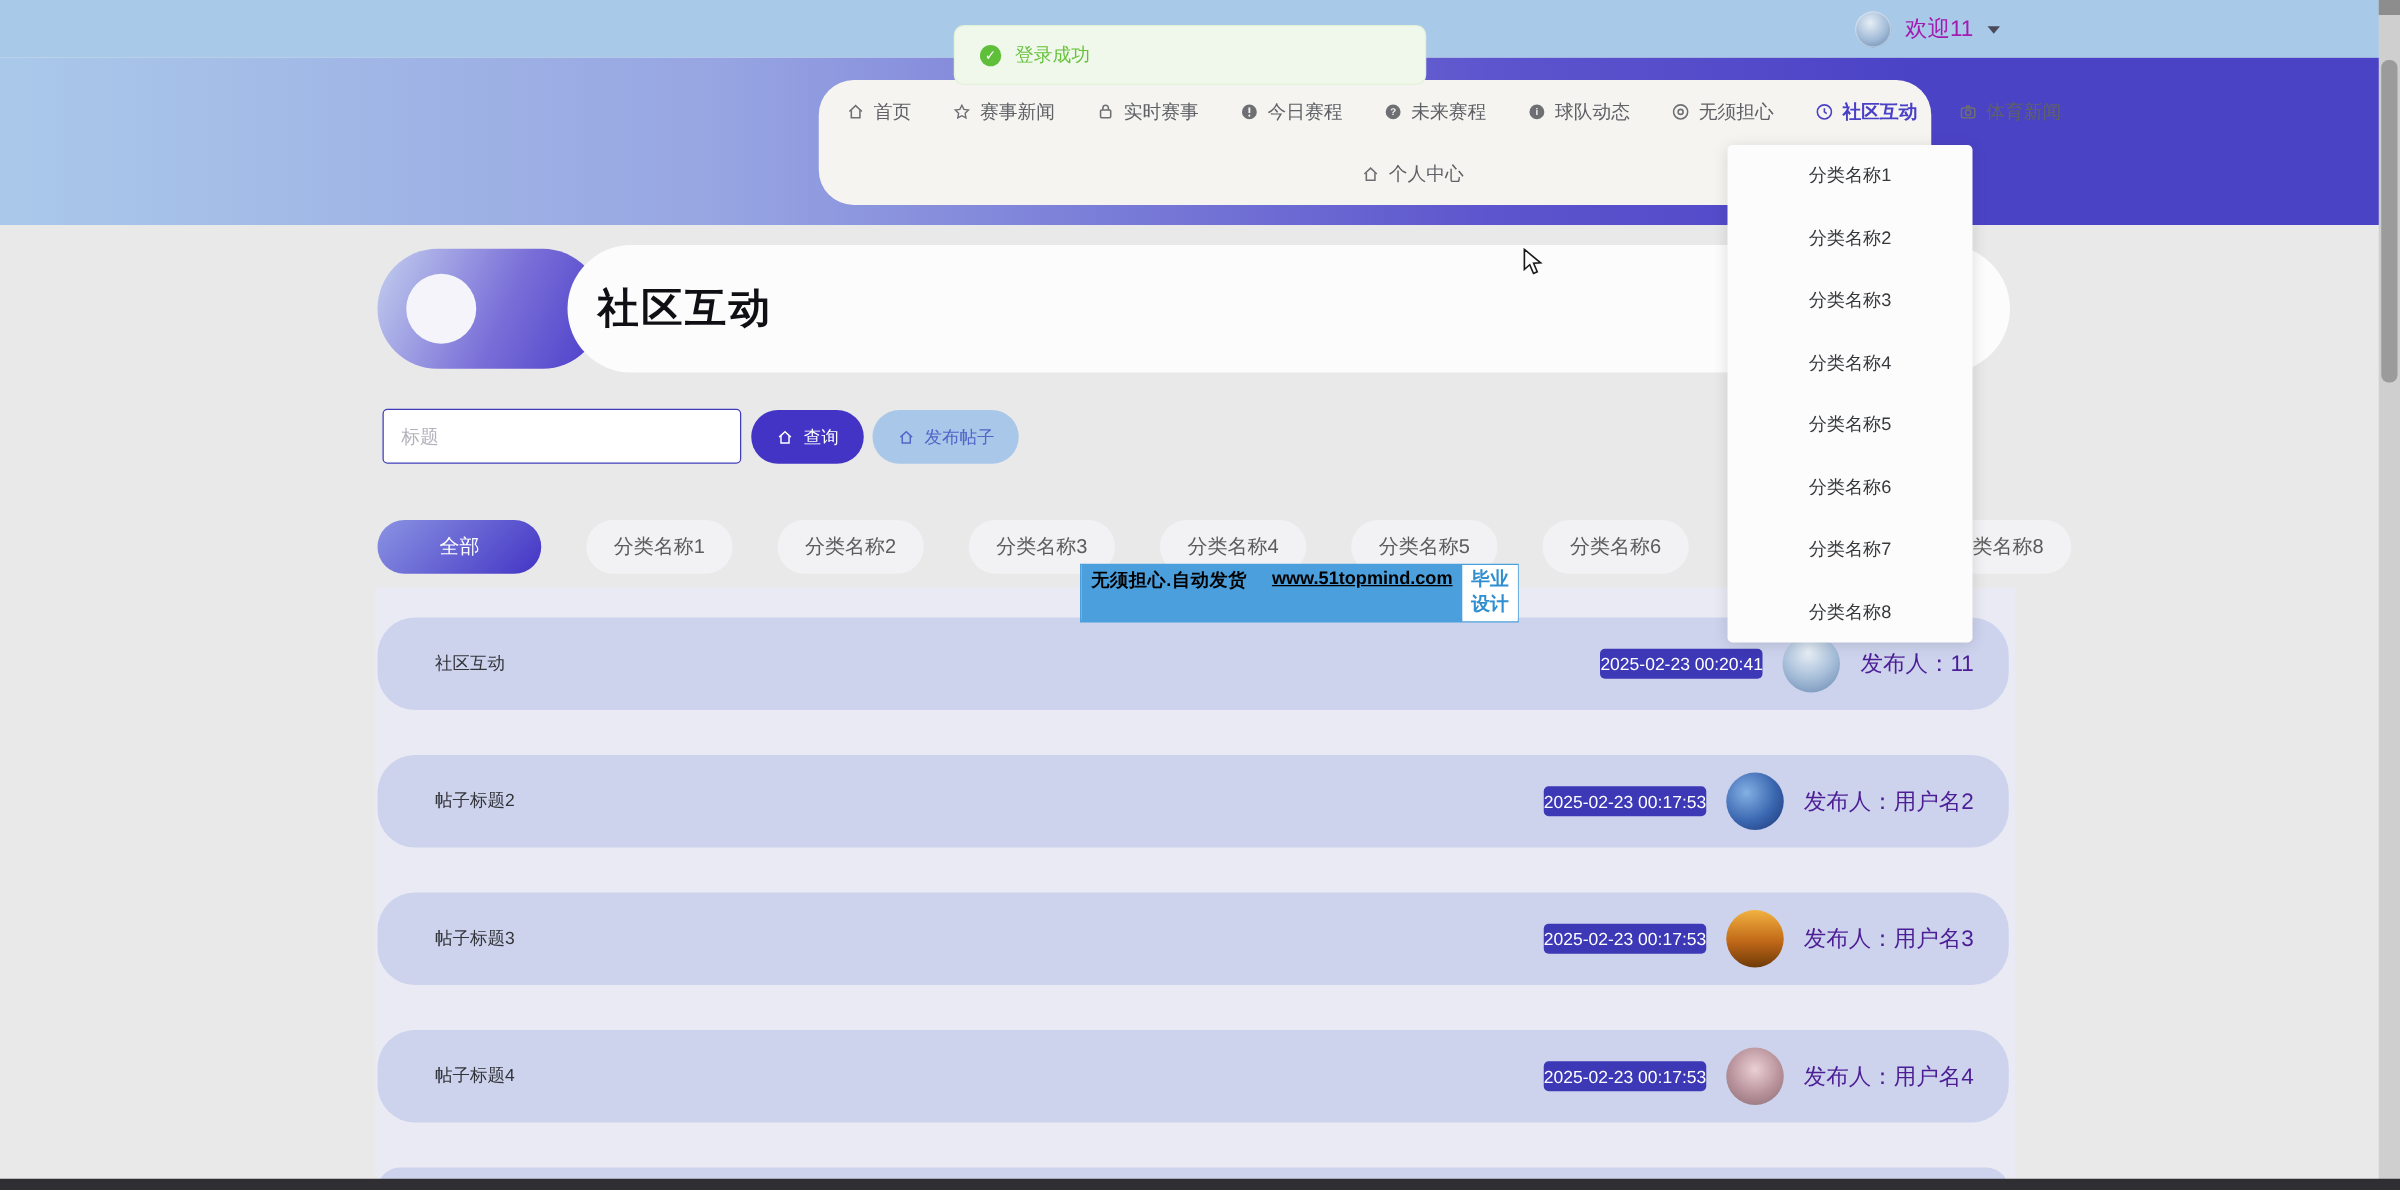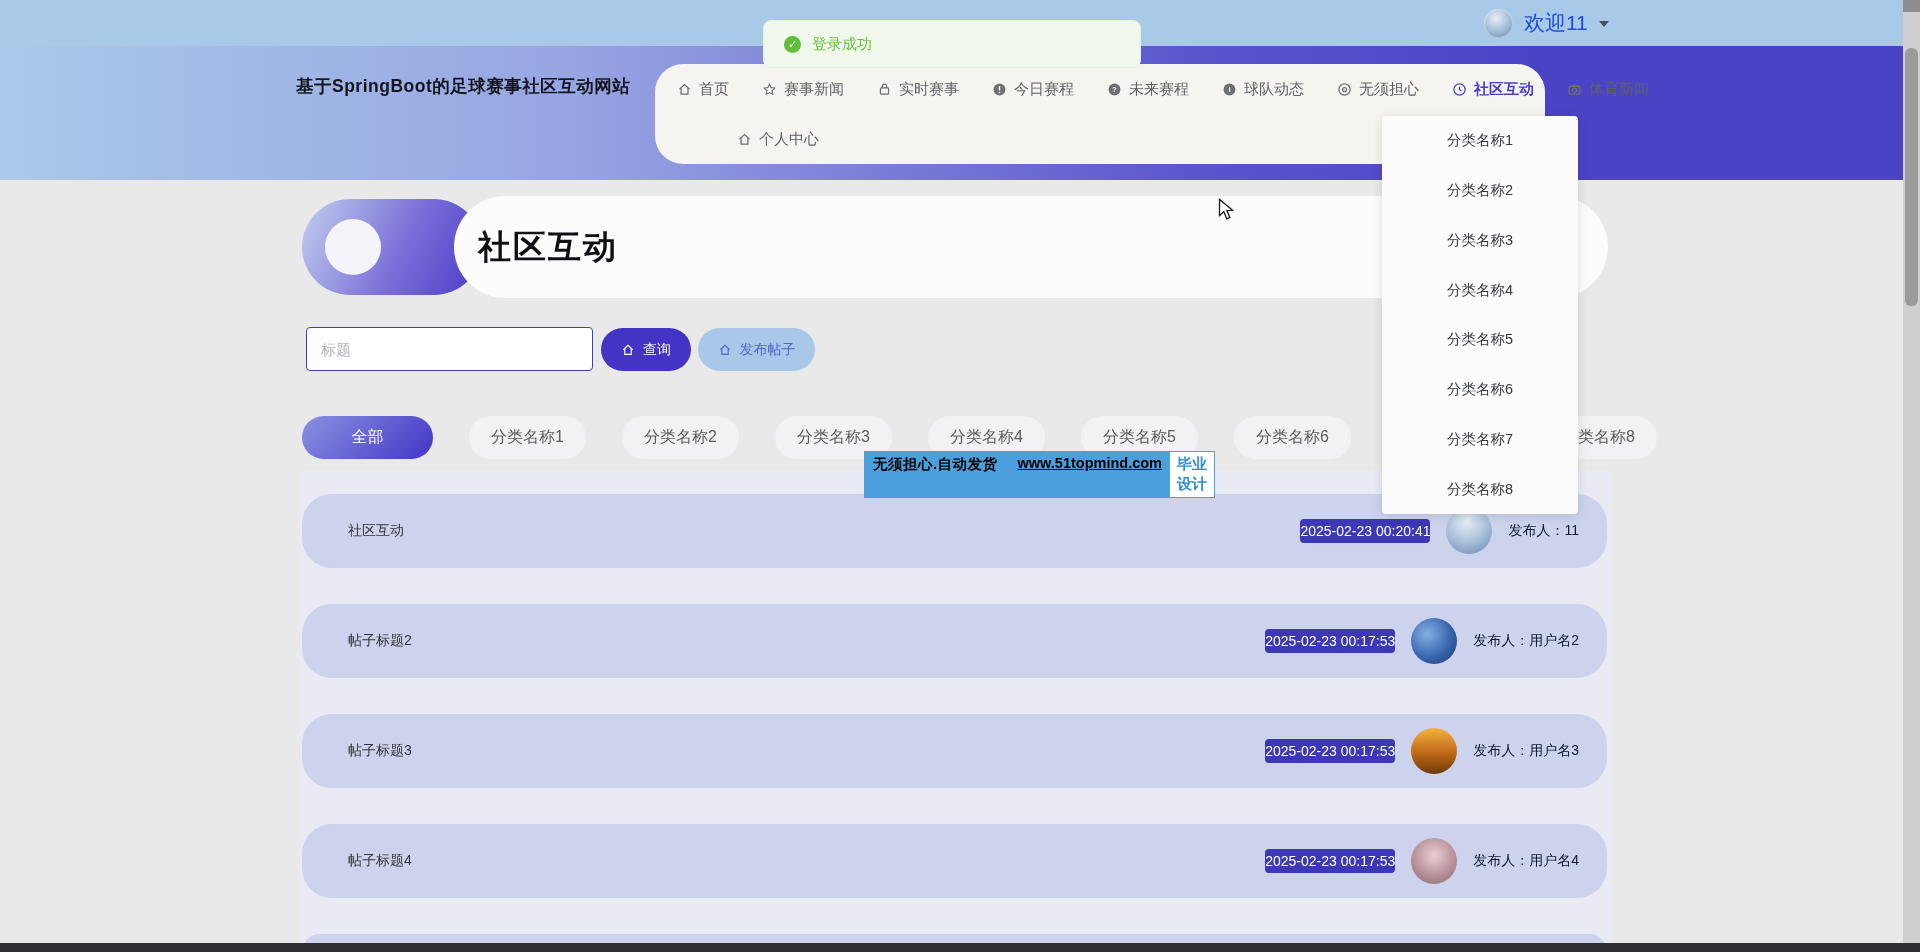--- a/index.html
+++ b/index.html
@@ -4,30 +4,30 @@
 <style>
   * { box-sizing: border-box; margin: 0; padding: 0; }
   html,body { width:1920px; height:952px; overflow:hidden; position:relative;
     font-family:"Liberation Sans","DejaVu Sans",sans-serif; background:#e9e9ea; }
 
   
   .topbar { position:absolute; left:0; top:0; width:1920px; height:46px; background:#a9c9e9; z-index:5; }
   .user { position:absolute; left:1484px; top:8px; height:30px; display:flex; align-items:center; gap:11px; cursor:pointer; }
   .avatar-sm { width:29px; height:29px; border-radius:50%;
     background:radial-gradient(circle at 42% 32%, #e7eef6, #9fb9d6 55%, #6382ab 95%); box-shadow:inset 0 0 0 1px rgba(255,255,255,.4); }
-  .welcome { font-size:21px; color:#1d4ed8; }
+  .welcome { font-size:18px; color:#a21caf; }
   .caret { width:0; height:0; border-left:5px solid transparent; border-right:5px solid transparent; border-top:6px solid #4a4a58; margin-top:2px; }
 
   
   .header { position:absolute; left:0; top:46px; width:1920px; height:134px; z-index:4;
     background:linear-gradient(to right,#aac9ea 0%,#97a5e2 30%,#5d55cd 62%,#4b43c6 80%,#4b43c6 100%); }
   .site-title { position:absolute; left:296px; top:28px; font-size:17.5px; font-weight:700; color:#15151f; letter-spacing:.5px; }
   .nav { position:absolute; left:655px; top:18px; width:890px; height:100px; background:#f5f4f1; border-radius:28px; padding:0 22px; }
   .nav-row { height:50px; display:flex; align-items:center; gap:33px; }
-  .nav-row.row2 { padding-left:60px; }
+  .nav-row.row2 { justify-content:center; padding-left:60px; }
   .nav-item { display:flex; align-items:center; gap:7px; font-size:15px; color:#5f6166; cursor:pointer; white-space:nowrap; }
   .nav-item .icon { width:15px; height:15px; color:#6e6f73; }
   .nav-item.active { color:#4a40c8; font-weight:700; }
   .nav-item.active .icon { color:#4a40c8; }
   .icon svg { width:100%; height:100%; display:block; }
 
   
   .toast { position:absolute; left:763px; top:20px; width:378px; height:48px; background:#eff8ea;
     border:1px solid #e2f1d8; border-radius:8px; display:flex; align-items:center; padding-left:20px; gap:11px; z-index:60; }
   .toast-icon { width:17px; height:17px; border-radius:50%; background:#5fbe3a; color:#fff; font-size:11px;
@@ -74,21 +74,21 @@
   .posts { position:absolute; left:302px; top:494px; width:1305px; z-index:2; }
   .post-card { height:74px; margin-bottom:36px; background:#cdd3ed; border-radius:30px; display:flex; align-items:center;
     padding:0 28px 0 46px; cursor:pointer; }
   .post-title { font-size:14px; color:#33333a; }
   .post-time { margin-left:auto; background:#3c38b6; color:#fff; font-size:14px; padding:4px 0; border-radius:4px; white-space:nowrap; }
   .post-avatar { width:46px; height:46px; border-radius:50%; margin:0 16px 0 16px; flex:none; }
   .av-portrait { background:radial-gradient(circle at 45% 30%, #e9eff6, #a9c0da 50%, #7391b8 90%); }
   .av-planet   { background:radial-gradient(circle at 35% 35%, #84b0e4, #3a66b0 55%, #1e3a78 95%); }
   .av-sunset   { background:linear-gradient(#f2b23f, #c06818 55%, #6e3a07); }
   .av-rose     { background:radial-gradient(circle at 50% 38%, #ead0d4, #b8919a 55%, #8a7078 95%); }
-  .post-publisher { font-size:14px; color:#0f172a; white-space:nowrap; }
+  .post-publisher { font-size:18px; color:#4c1d95; white-space:nowrap; }
   .post-partial { position:absolute; left:302px; top:934px; width:1305px; height:18px; background:#cdd3ed;
     border-radius:30px 30px 0 0; z-index:2; }
 
   
   .dropdown { position:absolute; left:1382px; top:116px; width:196px; height:398px; background:#fcfcfc;
     border-radius:4px; box-shadow:0 2px 12px rgba(0,0,0,.12); z-index:50; display:flex; flex-direction:column; }
   .dd-item { flex:1; display:flex; align-items:center; justify-content:center; font-size:14.5px; color:#36383c; cursor:pointer; }
 
   
   .scrollbar { position:absolute; right:0; top:0; width:17px; height:952px; background:#cfcfcf; z-index:70; }
@@ -104,21 +104,20 @@
 
 <div class="topbar">
   <div class="user">
     <span class="avatar-sm"></span>
     <span class="welcome">欢迎11</span>
     <span class="caret"></span>
   </div>
 </div>
 
 <div class="header">
-  <div class="site-title">基于SpringBoot的足球赛事社区互动网站</div>
   <div class="nav">
     <div class="nav-row">
         <div class="nav-item">
           <span class="icon">
             <svg viewBox="0 0 24 24">
               <path d="M4 11.5 12 4l8 7.5" fill="none" stroke="currentColor" stroke-width="2"></path>
               <path d="M6.5 10v9.5h11V10" fill="none" stroke="currentColor" stroke-width="2"></path>
             </svg>
           </span>
           <span class="nav-label">首页</span>

